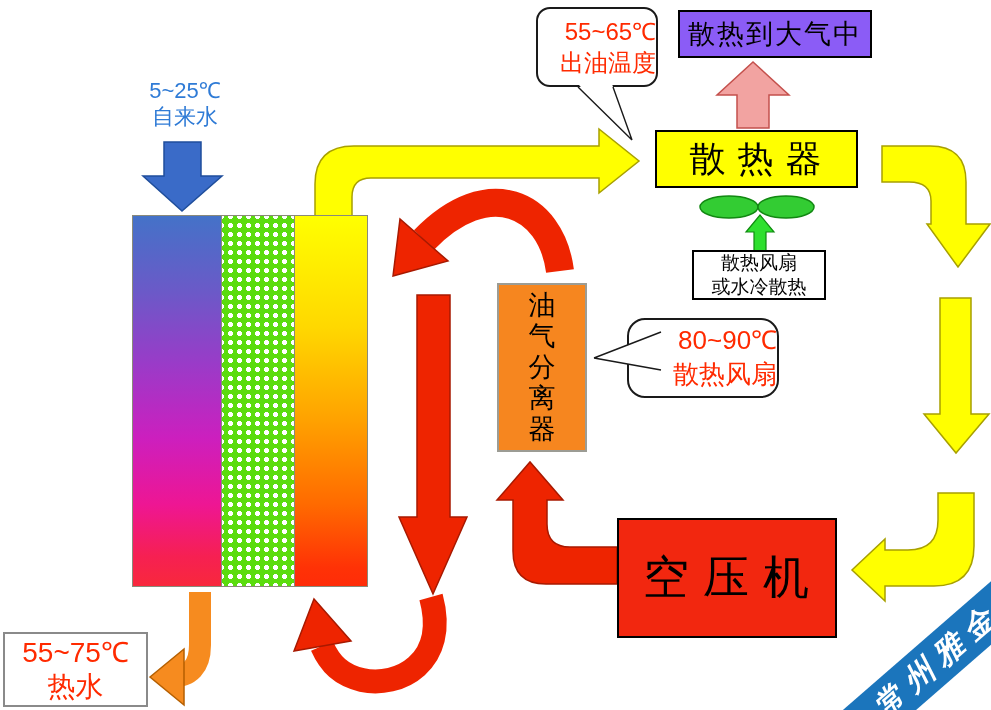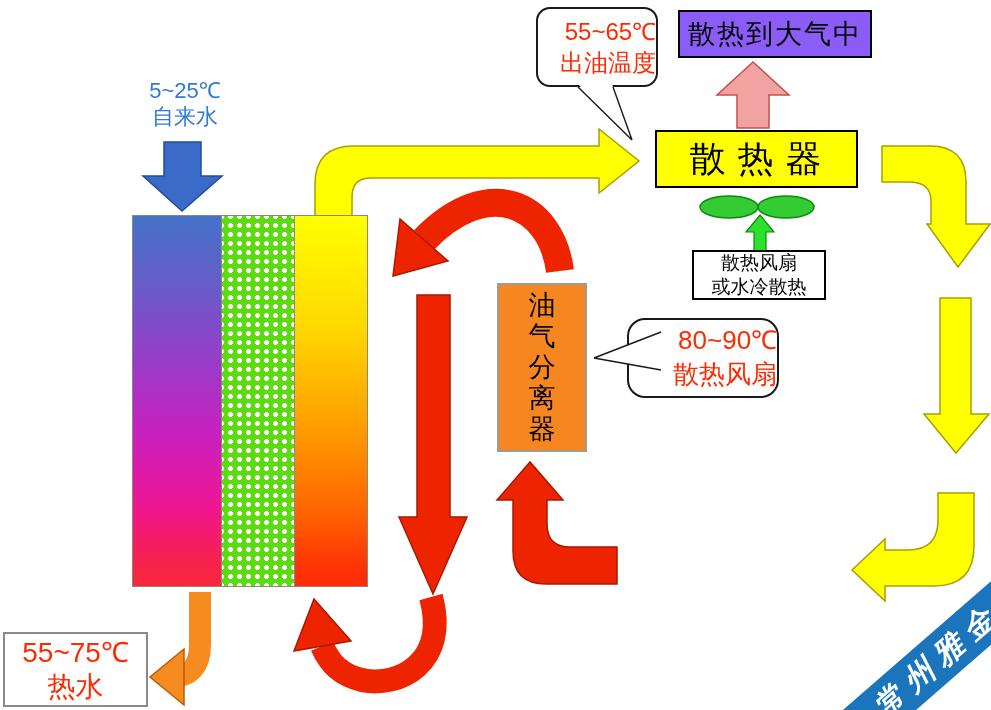--- a/index.html
+++ b/index.html
@@ -112,20 +112,23 @@
     <span>分</span>
     <span>离</span>
     <span>器</span>
   </div>
 
   <div class="abs bubble bubble2 center">
     <span>80~90℃</span>
     <span>散热风扇</span>
   </div>
 
+  <div class="abs compressor center">
+    <span>空压机</span>
+  </div>
 
   <div class="abs hotwater center">
     <span>55~75℃</span>
     <span>热水</span>
   </div>
 
   <div class="abs banner center">
     <span>常州雅金</span>
   </div>
 

